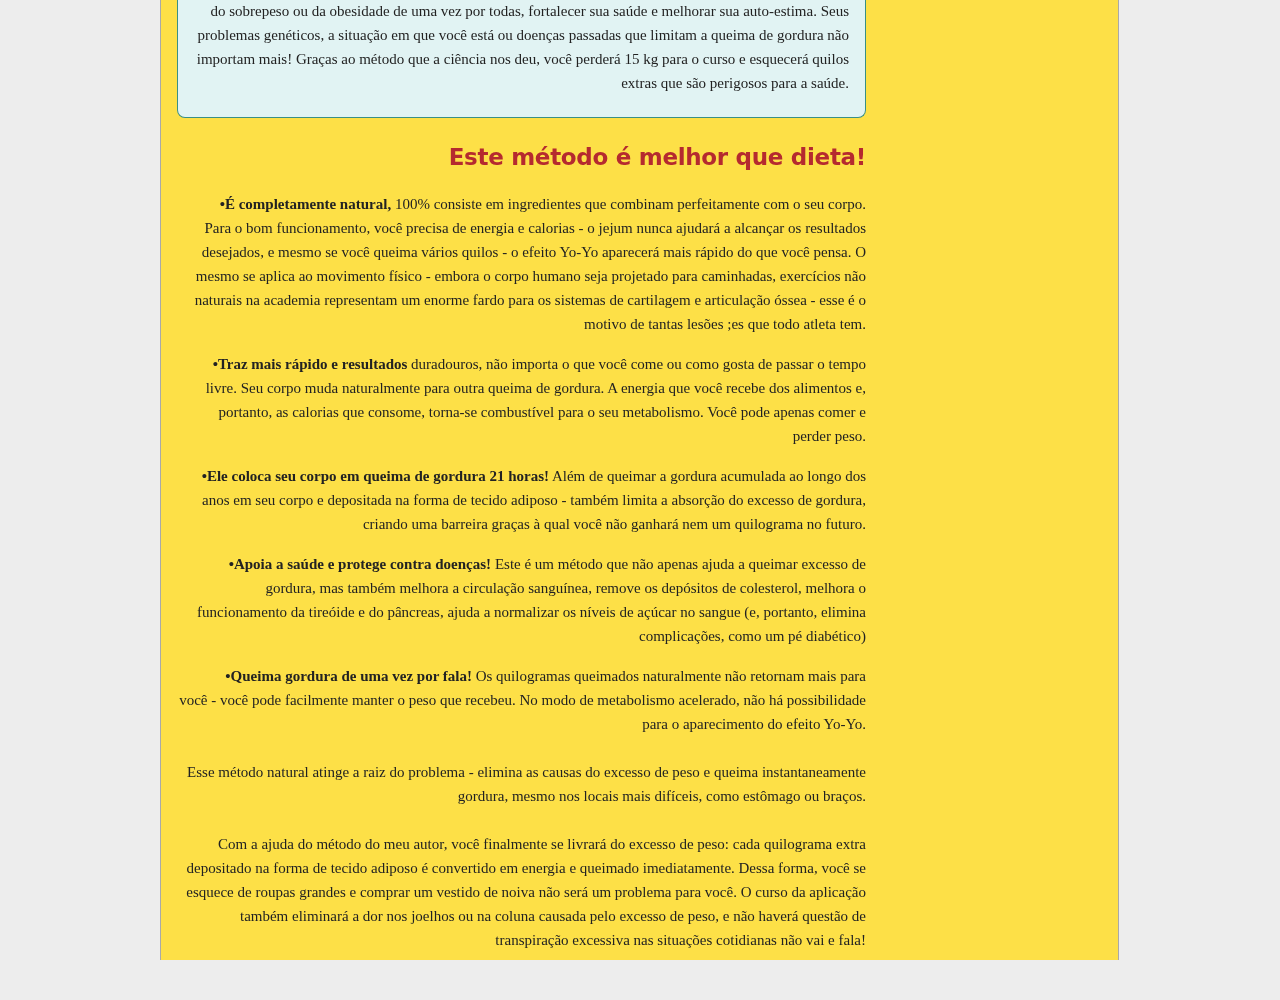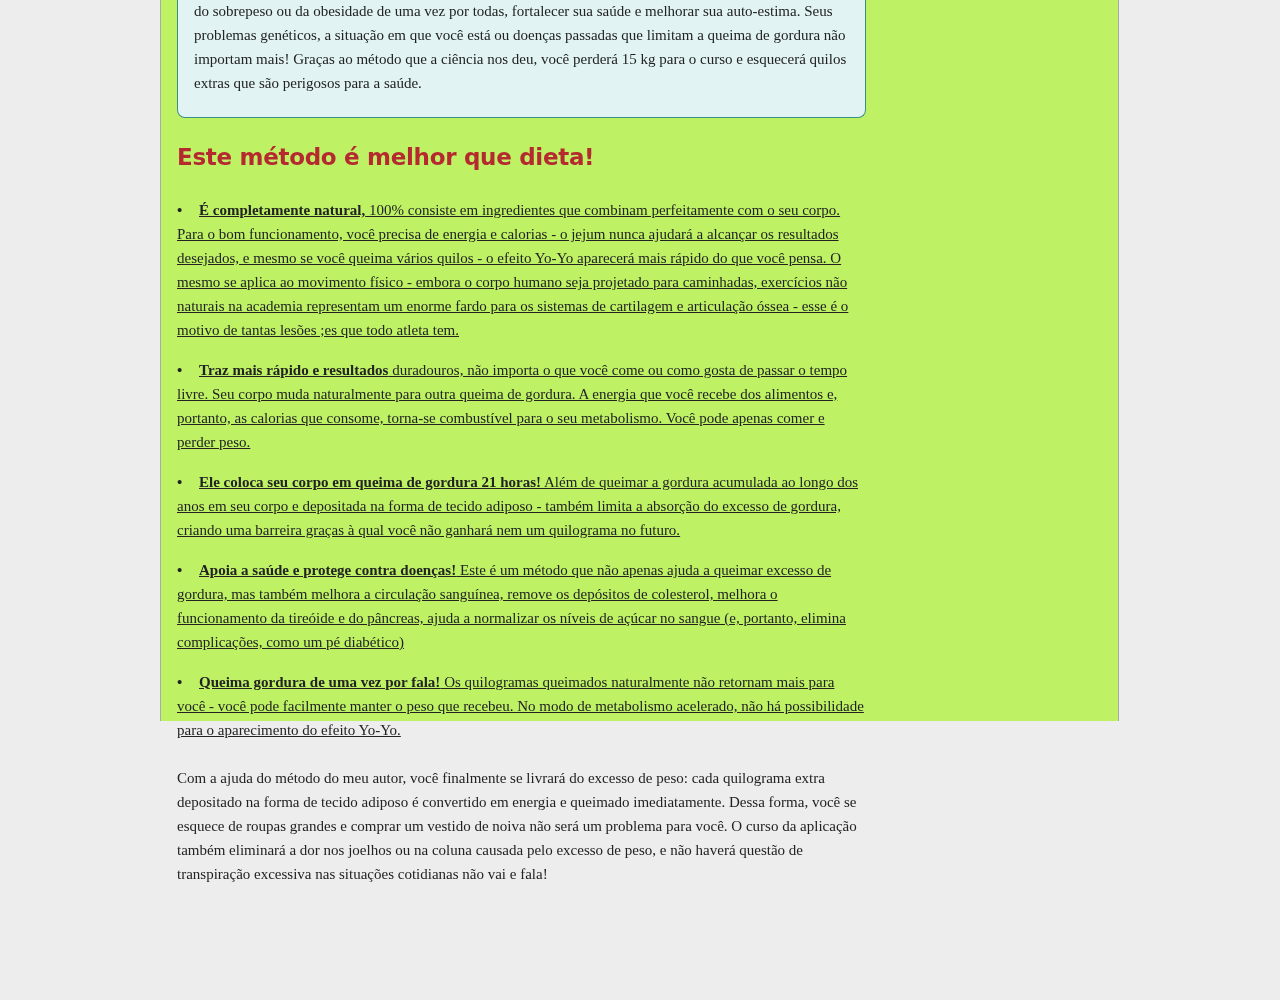--- a/index.html
+++ b/index.html
@@ -4,24 +4,25 @@
   <style>
     html, body { margin: 0; padding: 0; }
     body {
       width: 1280px; height: 1000px; overflow: hidden;
       background: #ededed;
       font-family: "Liberation Serif", serif;
       color: #222;
     }
     .page {
       position: absolute; left: 160px; top: 0;
-      width: 957px; height: 721px;
-      background: #bef264;
+      width: 957px; height: 960px;
+      background: #fde047;
       border-left: 1px solid #a9a9a9;
       border-right: 1px solid #a9a9a9;
+      text-align: right;
     }
     .content {
       position: absolute; left: 16px; top: 0; width: 689px;
       font-size: 15px; line-height: 24px;
     }
     .callout {
       position: relative;
       margin-top: -30px;
       background: #e1f3f3;
       border: 1px solid #3a8f85;
@@ -31,25 +32,25 @@
       box-sizing: border-box;
       height: 148px;
     }
     .callout p { margin: 0; }
     h2 {
       font-family: "DejaVu Sans", sans-serif;
       font-weight: bold;
       color: #b52a2f;
       font-size: 23px;
       line-height: 30px;
-      margin: 24px 0 26px 0;
+      margin: 24px 0 20px 0;
       letter-spacing: -0.3px;
     }
     ul.benefits { list-style: none; margin: 0; padding: 0; }
-    ul.benefits li { margin: 8px 0 16px 0; text-decoration: underline; }
+    ul.benefits li { margin: 8px 0 16px 0; }
     ul.benefits li .bullet { display: inline-block; width: 22px; font-weight: bold; }
     ul.benefits li b { font-weight: bold; }
     p.para { margin: 0 0 24px 0; }
     .spacer { height: 8px; }
   </style>
 </head>
 <body>
 
 <div class="page">
   <div class="content">
@@ -78,15 +79,16 @@
       <li>
         <span class="bullet">•</span><b>Apoia a saúde e protege contra doenças!</b><span> Este é um método que não apenas ajuda a queimar excesso de gordura, mas também melhora a circulação sanguínea, remove os depósitos de colesterol, melhora o funcionamento da tireóide e do pâncreas, ajuda a normalizar os níveis de açúcar no sangue (e, portanto, elimina complicações, como um pé diabético)</span>
       </li>
       <li>
         <span class="bullet">•</span><b>Queima gordura de uma vez por fala!</b><span> Os quilogramas queimados naturalmente não retornam mais para você - você pode facilmente manter o peso que recebeu. No modo de metabolismo acelerado, não há possibilidade para o aparecimento do efeito Yo-Yo.</span>
       </li>
     </ul>
 
     <div class="spacer"></div>
 
+    <p class="para">Esse método natural atinge a raiz do problema - elimina as causas do excesso de peso e queima instantaneamente gordura, mesmo nos locais mais difíceis, como estômago ou braços.</p>
     <p class="para">Com a ajuda do método do meu autor, você finalmente se livrará do excesso de peso: cada quilograma extra depositado na forma de tecido adiposo é convertido em energia e queimado imediatamente. Dessa forma, você se esquece de roupas grandes e comprar um vestido de noiva não será um problema para você. O curso da aplicação também eliminará a dor nos joelhos ou na coluna causada pelo excesso de peso, e não haverá questão de transpiração excessiva nas situações cotidianas não vai e fala!</p>
   </div>
 </div>
 
 </body></html>

